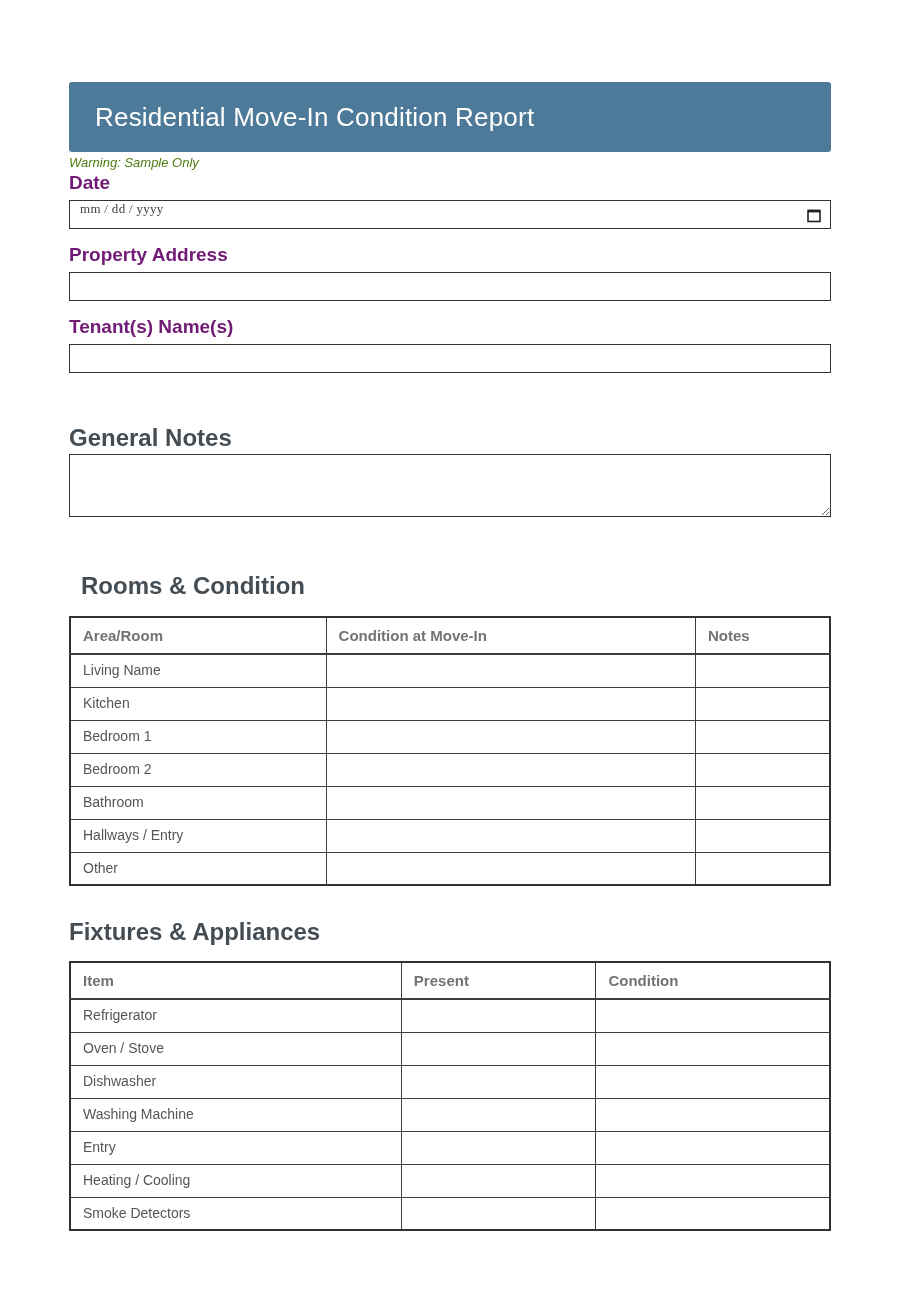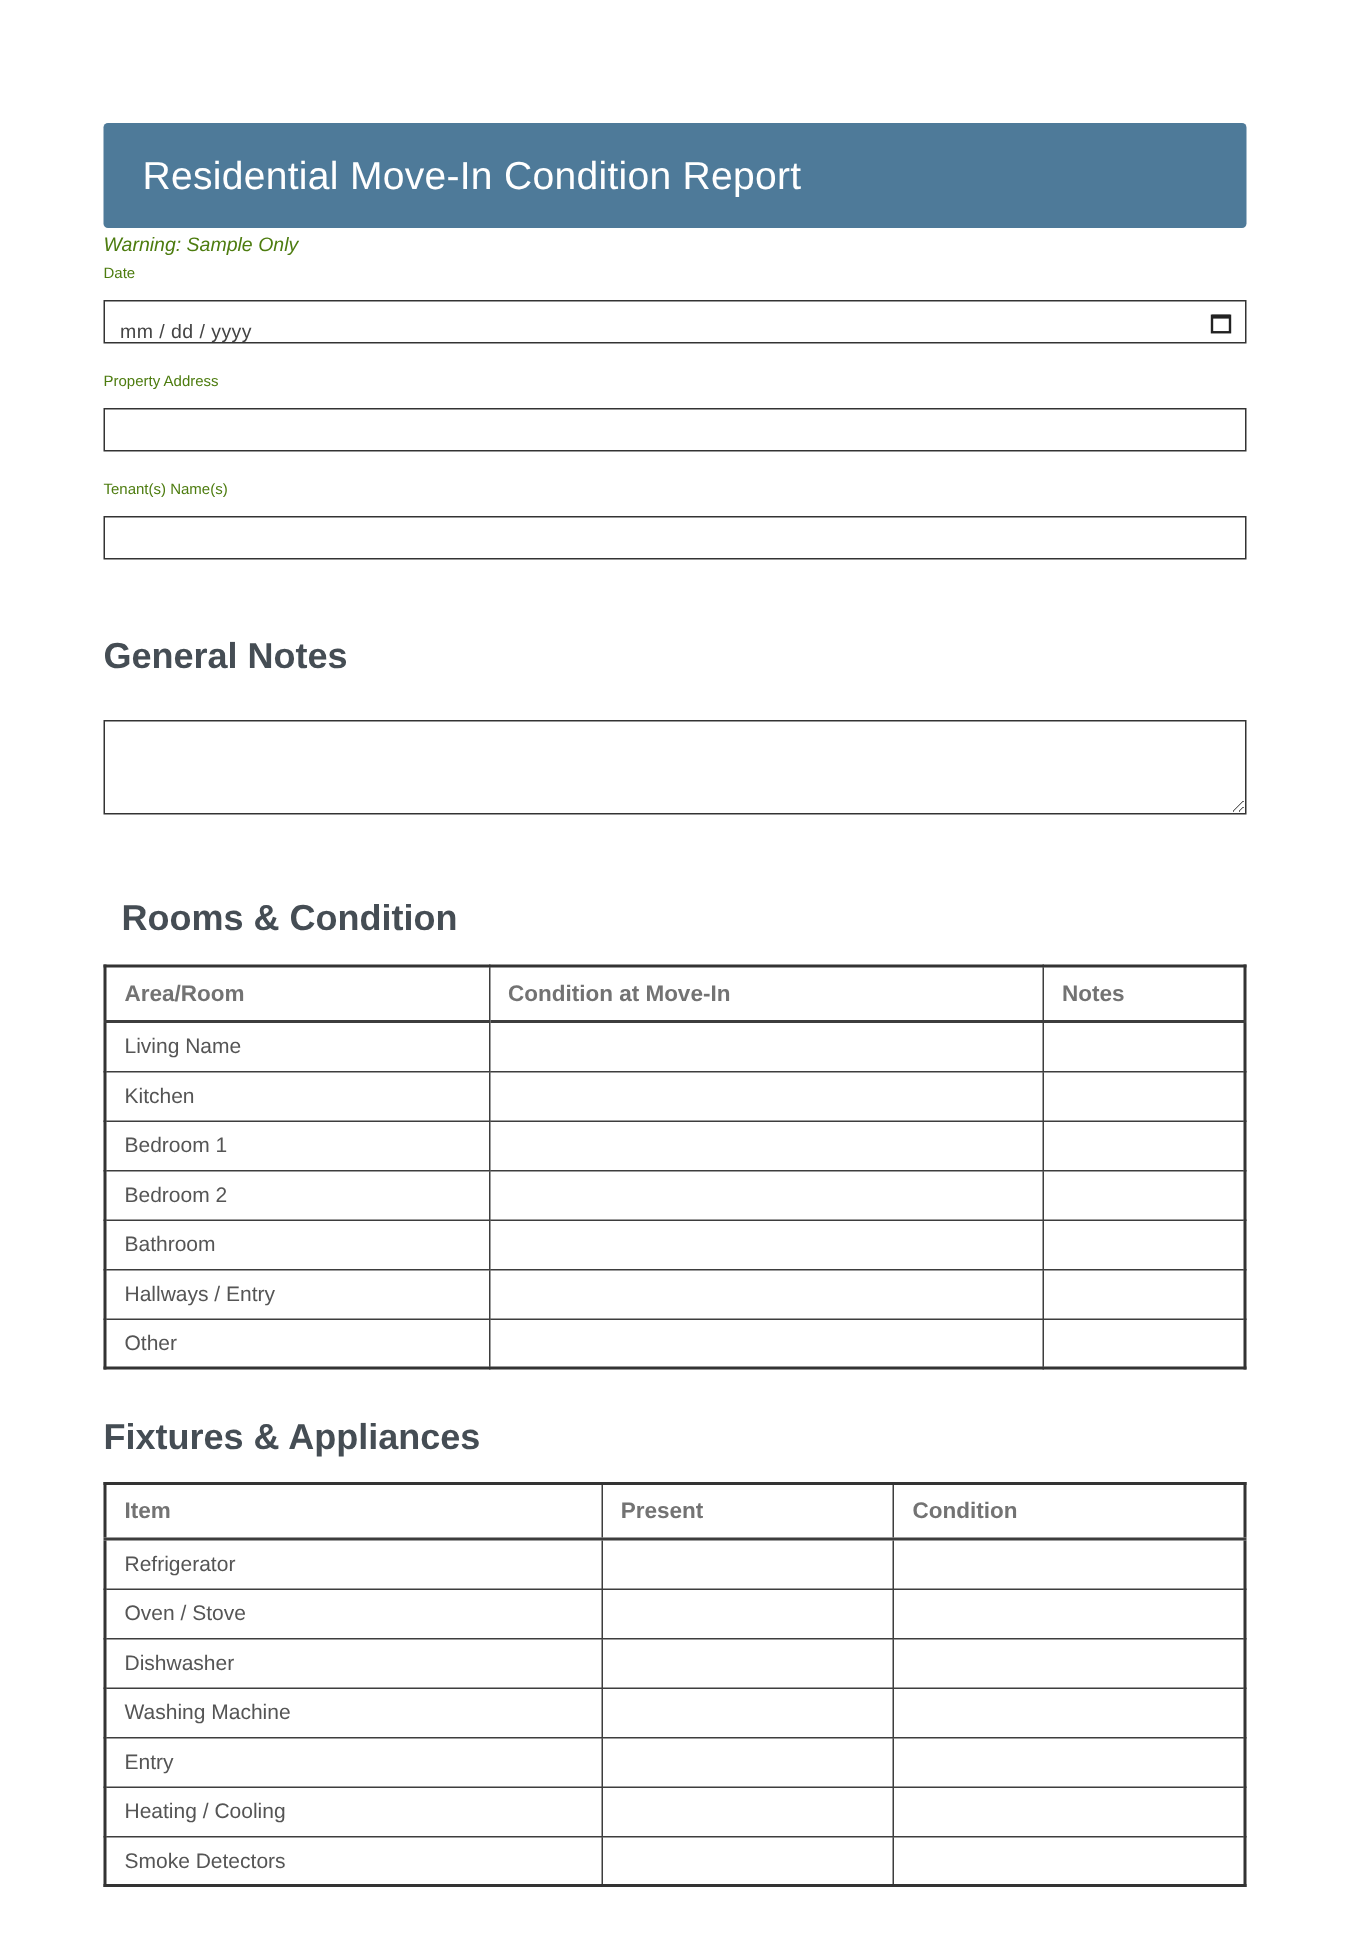--- a/index.html
+++ b/index.html
@@ -40,43 +40,44 @@
     font-size: 13px;
     font-style: italic;
     color: #4d7c0f;
     line-height: 18px;
   }
 
   
   .field { margin-bottom: 17px; }
   .field label {
     display: block;
-    font-size: 10px;
-    font-weight: normal;
-    color: #4d7c0f;
+    font-size: 19px;
+    font-weight: bold;
+    color: #701a75;
     line-height: 17px;
     margin-bottom: 9px;
   }
   .text-input, .date-wrap {
     width: 100%;
     height: 29px;
     border: 1px solid #333333;
     background: #ffffff;
   }
   .text-input {
     padding: 0 10px;
     font-size: 14px;
     font-family: "Liberation Sans", sans-serif;
     color: #333333;
     border-radius: 0;
   }
   .date-wrap {
     position: relative;
     display: flex;
-    align-items: flex-end;
+    align-items: flex-start;
+    font-family: Liberation Serif, serif;
   }
   .date-placeholder {
     font-size: 13px;
     color: #444444;
     padding-left: 10px;
     letter-spacing: 0.3px;
   }
   .calendar-btn {
     position: absolute;
     right: 8px;
@@ -88,21 +89,21 @@
   }
 
   
   h2.section-heading {
     font-size: 24px;
     font-weight: bold;
     color: #454d54;
     line-height: 28px;
     margin: 0;
   }
-  #general-notes-heading { margin: 51px 0 28px 0; }
+  #general-notes-heading { margin: 51px 0 2px 0; }
   #rooms-heading        { margin: 51px 0 16px 12px; }
   #fixtures-heading     { margin: 32px 0 15px 0; }
 
   
   .notes-textarea {
     width: 100%;
     height: 63px;
     border: 1px solid #333333;
     resize: both;
     font-family: "Liberation Sans", sans-serif;

